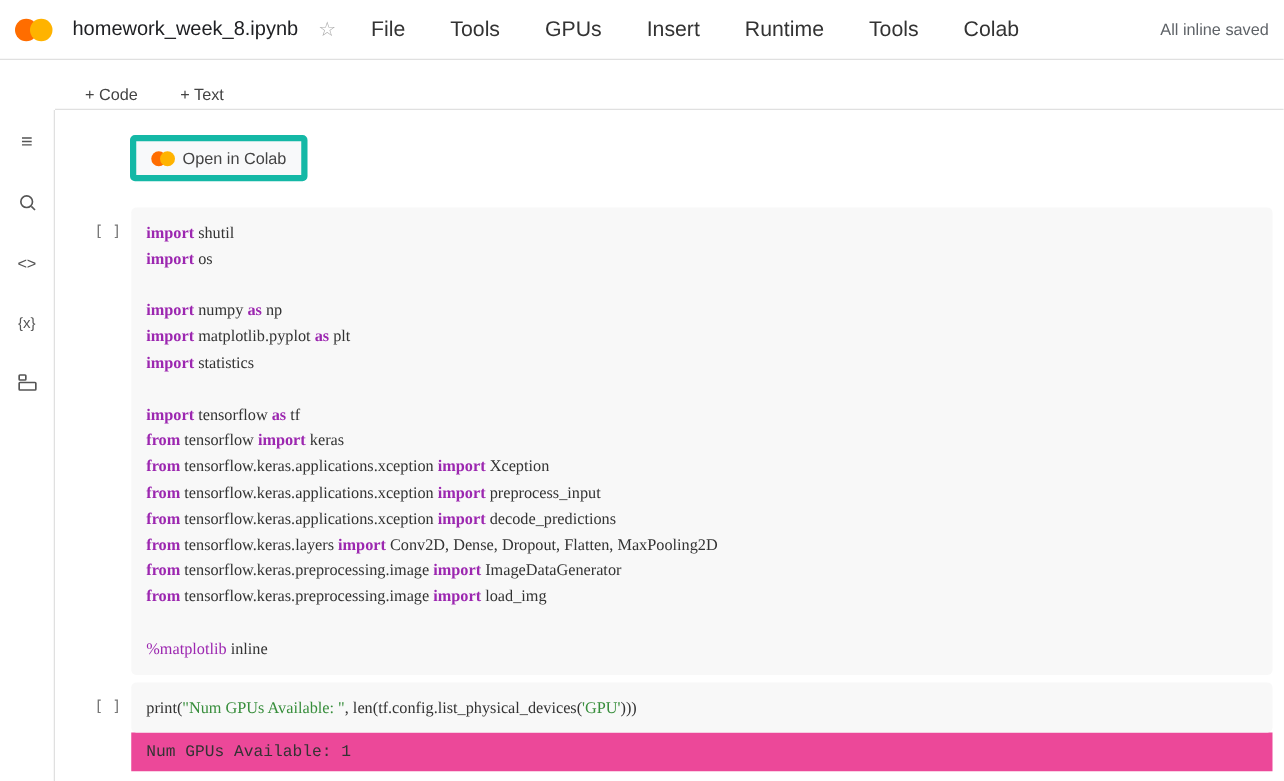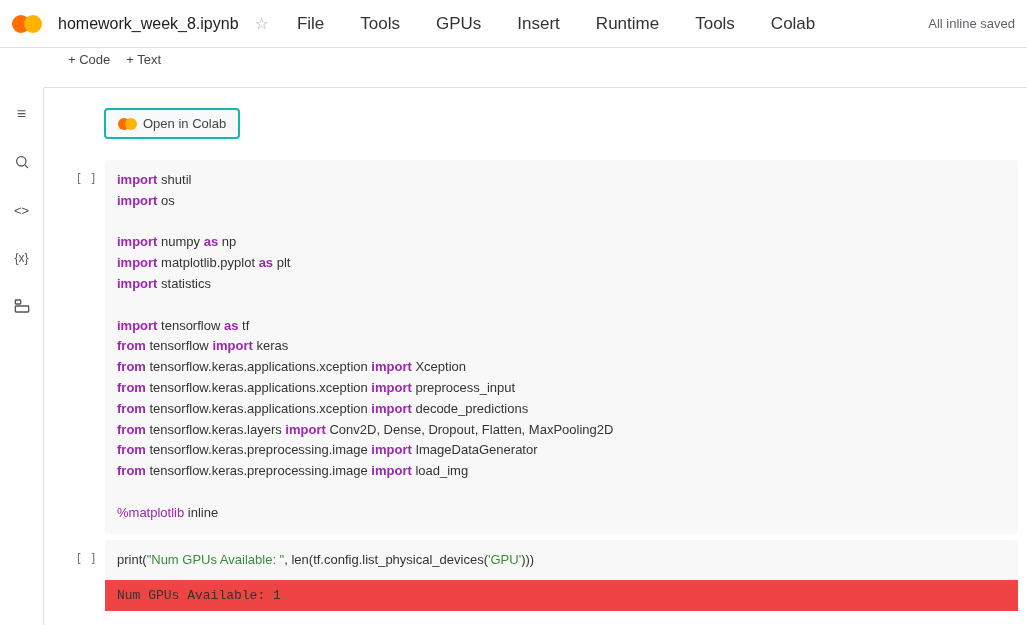--- a/index.html
+++ b/index.html
@@ -43,25 +43,25 @@
     }
     #save-status {
       margin-left: auto;
       font-size: 13px;
       color: #5f6368;
     }
 
     
     #toolbar {
       display: flex;
-      align-items: flex-start;
+      align-items: flex-end;
       height: 40px;
       padding: 0 16px;
       border-bottom: 1px solid #e0e0e0;
-      gap: 0;
+      gap: 18px;
       margin-left: 44px;
     }
     .toolbar-btn {
       display: flex;
       align-items: center;
       gap: 4px;
       font-size: 13px;
       color: #444;
       padding: 4px 8px;
       border-radius: 4px;
@@ -106,21 +106,21 @@
       background: #fff;
       padding: 12px 0;
     }
 
     
     #colab-open-btn {
       display: inline-flex;
       align-items: center;
       gap: 6px;
       background: #f8f9fa;
-      border: 2px solid #14b8a6;
+      border: 5px solid #14b8a6;
       border-radius: 4px;
       padding: 6px 12px;
       font-size: 13px;
       font-weight: 500;
       color: #444;
       cursor: pointer;
       margin: 8px 0 16px 60px;
     }
     .colab-logo-small {
       display: flex;
@@ -147,33 +147,33 @@
       color: #777;
       text-align: right;
       font-family: monospace;
       flex-shrink: 0;
     }
     .cell-code {
       flex: 1;
       background: #f8f8f8;
       border-radius: 4px;
       padding: 10px 12px;
-      font-family: Liberation Sans, sans-serif;
+      font-family: Liberation Serif, serif;
       font-size: 13px;
       line-height: 1.6;
       white-space: pre;
       overflow-x: auto;
     }
     .cell-output {
       margin-left: 52px;
       padding: 8px 12px;
       font-family: 'Courier New', Courier, monospace;
       font-size: 13px;
       color: #333;
-      background: #ef4444;
+      background: #ec4899;
     }
 
     
     .kw-import { color: #9c27b0; font-weight: bold; }
     .kw-from { color: #9c27b0; font-weight: bold; }
     .kw-as { color: #9c27b0; font-weight: bold; }
     .kw-pct { color: #9c27b0; margin-top: 44px; }
     .str-green { color: #388e3c; }
 
   </style>

